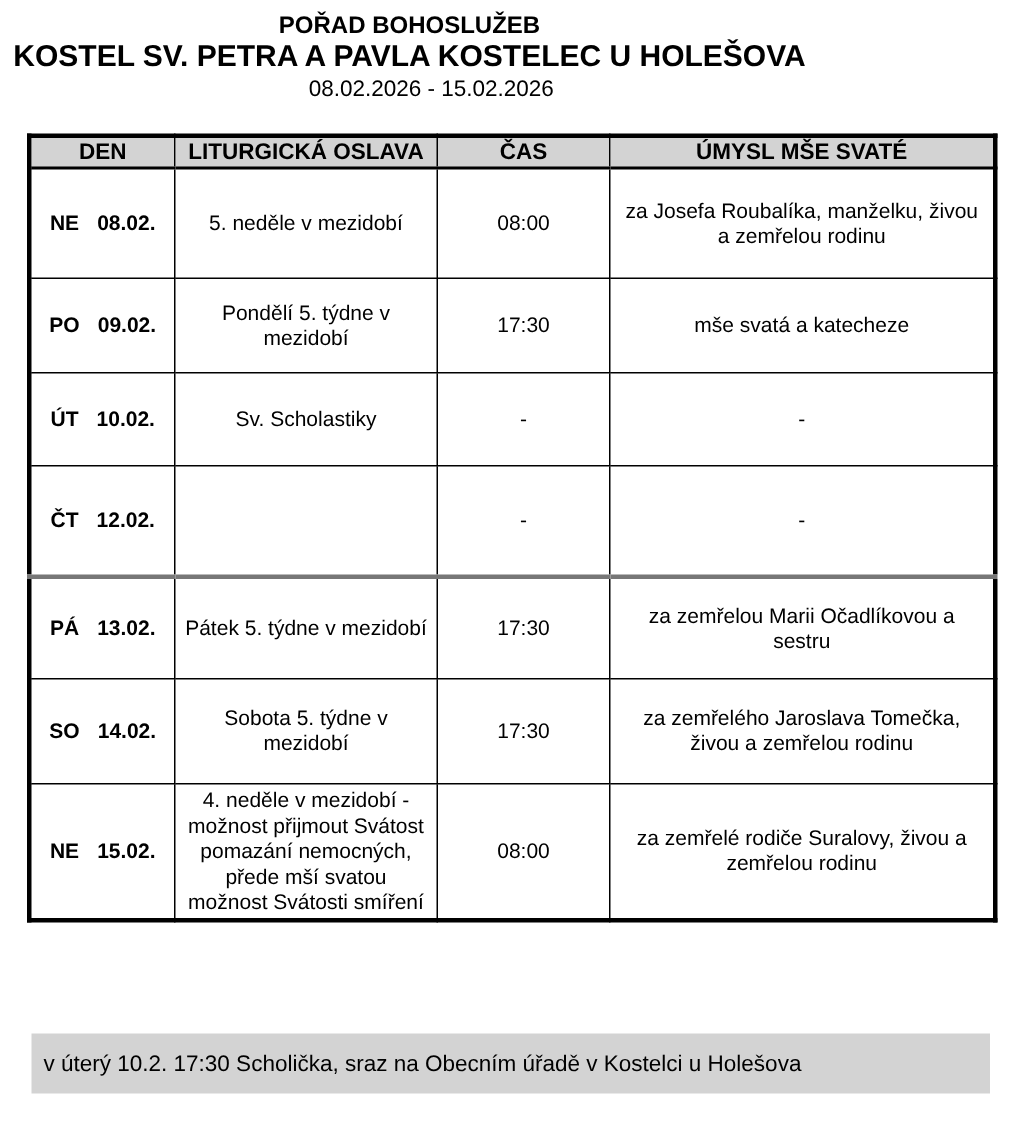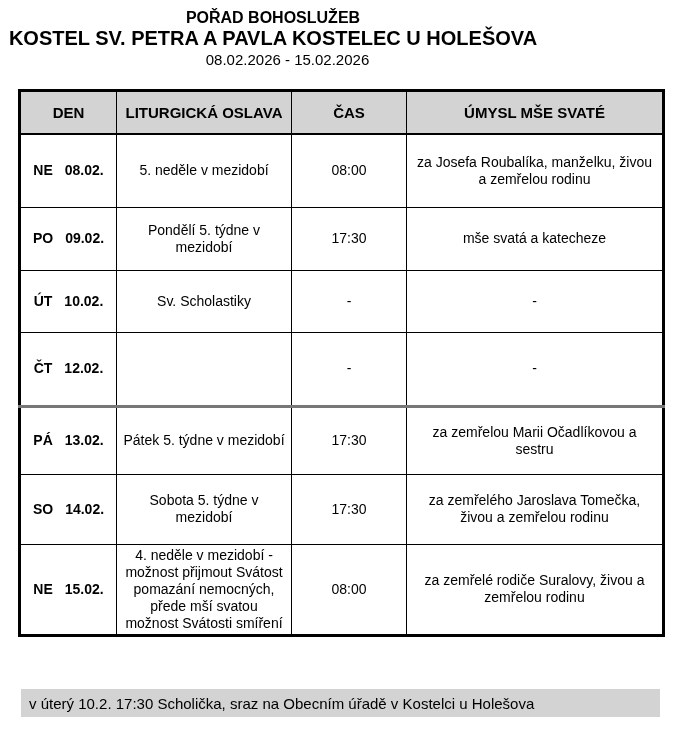--- a/index.html
+++ b/index.html
@@ -33,21 +33,21 @@
   table.schedule th, table.schedule td{
     border:1px solid var(--border);
     text-align:center;
     vertical-align:middle;
     overflow:hidden;
   }
   table.schedule th{
     background:var(--fill);
     font-size:15px;font-weight:bold;
     height:18px;
-    padding:12px 2px;
+    padding:1px 2px;
     border-bottom:2px solid var(--border);
   }
   table.schedule td{
     font-size:14px;
     line-height:17px;
     padding:2px 5px;
     background:#ffffff;
   }
   td.day-cell{
     background:var(--fill);
@@ -64,21 +64,21 @@
   tbody tr:nth-child(4){height:74px;}
   tbody tr:nth-child(5){height:68px;}
   tbody tr:nth-child(6){height:70px;}
   tbody tr:nth-child(7){height:66px;}
   tbody tr:nth-child(8){height:84px;}
   
   tbody tr:nth-child(5) td{border-top:3px solid var(--pagebreak);}
 
   .footer-note{
     position:absolute;left:21px;top:689px;
-    width:639px;height:28px;
+    width:639px;height:40px;
     background:var(--fill);
     display:flex;align-items:center;
     padding-left:8px;
     font-size:15px;
   }
 </style>
 </head>
 <body>
 
 <div class="doc-header">

